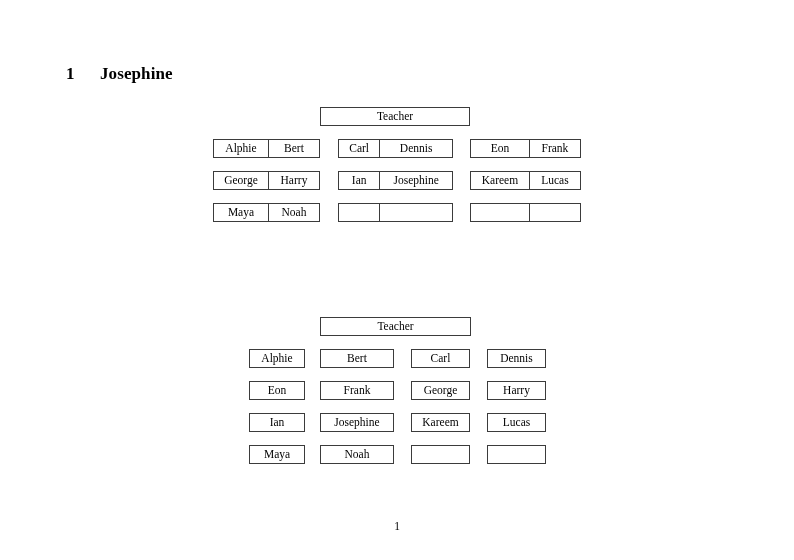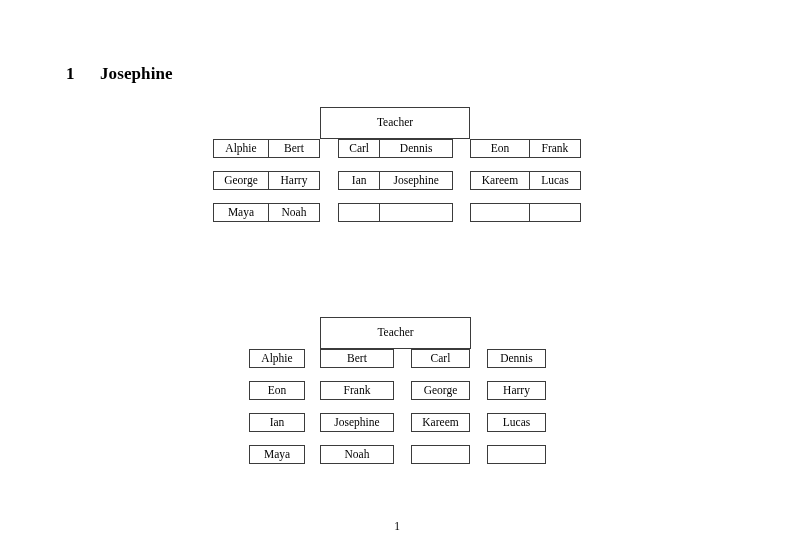--- a/index.html
+++ b/index.html
@@ -60,21 +60,21 @@
     display: flex;
     align-items: center;
     justify-content: center;
     text-align: center;
     white-space: nowrap;
     overflow: hidden;
   }
 
   
   .teacher-box {
-    height: 32px;
+    height: 19px;
     font-size: 11.5px;
   }
 
   
   .group-row {
     position: absolute;
     box-sizing: border-box;
     height: 19px;
     border: 1px solid #3b3b3b;
     background: #ffffff;

